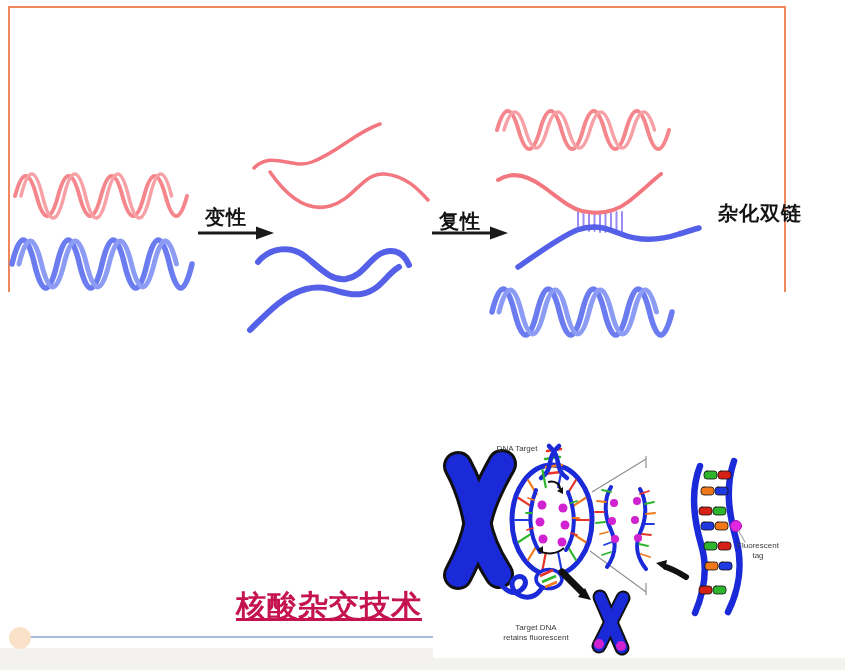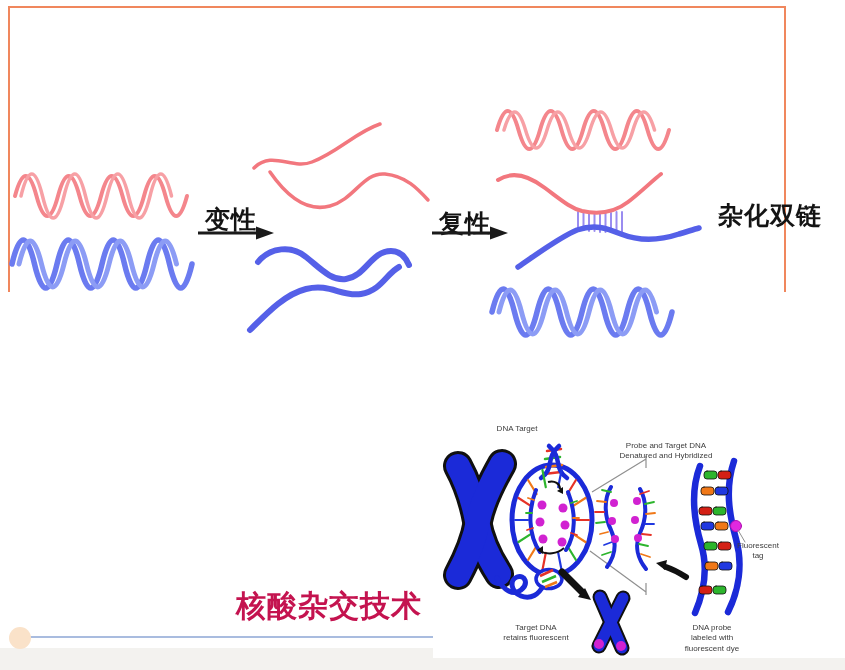--- a/index.html
+++ b/index.html
@@ -9,46 +9,46 @@
     font-family:"Liberation Sans", sans-serif;
   }
   
   .frame{
     position:absolute;left:8px;top:6px;width:778px;height:286px;
     box-sizing:border-box;
     border:2px solid #F0875D;border-bottom:none;
   }
   .top-svg{position:absolute;left:0;top:0;}
   .cn-label{
-    position:absolute;color:#141414;font-weight:bold;font-size:25px;
+    position:absolute;color:#141414;font-weight:bold;font-size:20px;
     line-height:1;letter-spacing:1px;white-space:nowrap;
   }
   .lbl-denat{left:205px;top:207px;}
   .lbl-renat{left:439px;top:211px;}
   .lbl-hybrid{left:718px;top:203px;}
   
   .fish{
     position:absolute;left:433px;top:418px;width:412px;height:240px;
     background:#ffffff;
   }
   .fish svg{position:absolute;left:0;top:0;}
   .fish-label{
     position:absolute;font-size:8px;line-height:1.3;color:#3c3c3c;
     text-align:center;white-space:nowrap;
   }
-  .fl-dna-target{left:50px;top:6px;width:68px;}
+  .fl-dna-target{left:50px;top:26px;width:68px;}
   .fl-probe{left:163px;top:23px;width:140px;}
   .fl-tag{left:299px;top:123px;width:52px;text-align:center;}
   .fl-target-dna{left:59px;top:205px;width:88px;}
   .fl-dna-probe{left:237px;top:205px;width:84px;}
   
   .page-title{
     position:absolute;left:236px;top:589px;
     color:#C4134F;font-weight:bold;font-size:30px;line-height:1.1;
-    letter-spacing:1px;white-space:nowrap;
+    letter-spacing:1px;white-space:nowrap;text-decoration:underline;
   }
   .title-underline{
     position:absolute;left:30px;top:636px;width:407px;height:2px;
     background:#A9BCDF;
   }
   .bullet-circle{
     position:absolute;left:9px;top:627px;width:22px;height:22px;
     border-radius:50%;background:#FAE2C9;
   }
   .bottom-strip{
@@ -273,34 +273,25 @@
       <line x1="167" y1="179" x2="189" y2="230" stroke="#101010" stroke-width="15"></line>
       <line x1="190" y1="180" x2="166" y2="228" stroke="#101010" stroke-width="15"></line>
       <line x1="167" y1="179" x2="189" y2="230" stroke="#1B2AD8" stroke-width="11"></line>
       <line x1="190" y1="180" x2="166" y2="228" stroke="#1B2AD8" stroke-width="11"></line>
       <circle cx="166" cy="226" r="5" fill="#D122D1"></circle>
       <circle cx="188" cy="228" r="5" fill="#D122D1"></circle>
     </g>
   </svg>
 
   <div class="fish-label fl-dna-target">DNA Target</div>
-  <div class="fish-label fl-probe">
-    <span>Probe and Target DNA</span><br>
-    <span>Denatured and Hybridized</span>
-  </div>
   <div class="fish-label fl-tag">
     <span>Fluorescent</span><br>
     <span>tag</span>
   </div>
   <div class="fish-label fl-target-dna">
     <span>Target DNA</span><br>
     <span>retains fluorescent</span>
   </div>
-  <div class="fish-label fl-dna-probe">
-    <span>DNA probe</span><br>
-    <span>labeled with</span><br>
-    <span>fluorescent dye</span>
-  </div>
 </div>
 
 <div class="page-title">核酸杂交技术</div>
 <div class="title-underline"></div>
 <div class="bullet-circle"></div>
 
 </body></html>

